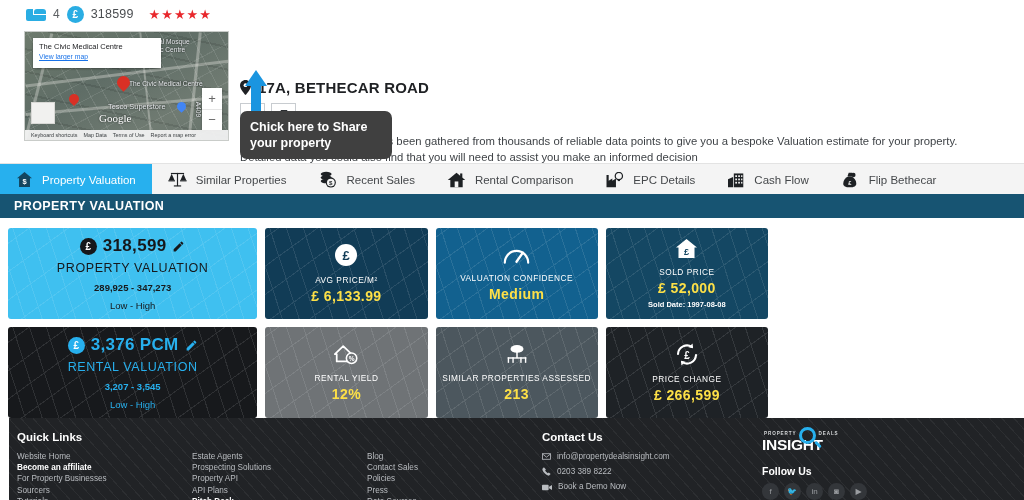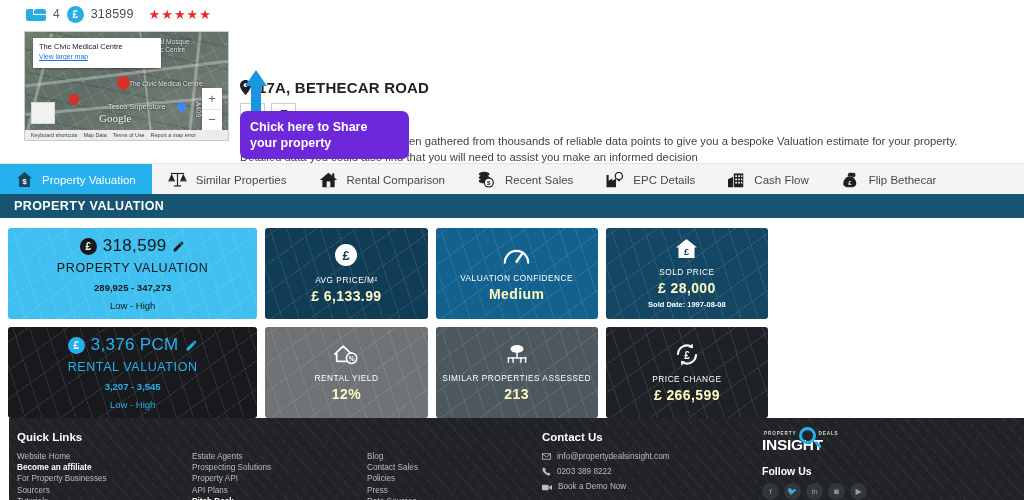--- a/index.html
+++ b/index.html
@@ -57,21 +57,21 @@
   
   .hdr { position:absolute; left:240px; top:34px; right:10px;margin-top:45px; }
   .addr-row { display:flex; align-items:center; gap:7px; }
   .addr-title { font-size:15px; font-weight:bold; color:#1f2124; letter-spacing:.2px; }
   .btn-row { display:flex; gap:6px; margin-top:7px; }
   .sq-btn { width:25px; height:23px; border:1px solid #c8ccd0; background:#fff;
     display:flex; align-items:center; justify-content:center; cursor:pointer; }
   .desc { margin-top:7px; font-size:11.3px; color:#3f4347; line-height:16px; }
 
   
-  .callout { position:absolute; left:240px; top:111px; width:169px; background:#6d28d9;
+  .callout { position:absolute; left:240px; top:111px; width:152px; background:#404040;
     border-radius:7px; padding:8px 10px; color:#fff; font-weight:bold; font-size:12.5px; line-height:16px; }
   .arrow { position:absolute; left:243px; top:70px; width:26px; height:46px; }
 
   
   .tabs { position:absolute; left:0; top:163px; width:1024px; height:31px; background:#f4f4f4;
     border-top:1px solid #e3e3e3; display:flex; }
   .tab { display:flex; align-items:center; gap:9px; padding:0 16px; height:31px; cursor:pointer;
     font-size:11.5px; color:#45484b; white-space:nowrap; }
   .tab.active { background:#27b0ee; color:#fff; }
   .tab svg { flex:0 0 auto; }
@@ -101,34 +101,34 @@
   .navy3 { background:#144763; }
   .gray1 { background:#6f7376; }
   .gray2 { background:#4c575e; }
   .dark2 { background:#1e2226; }
 
   .big-top { display:flex; align-items:center; gap:6px; }
   .badge-dark { width:17px; height:17px; border-radius:50%; background:#16181b; color:#fff;
     font-size:10px; font-weight:bold; display:flex; align-items:center; justify-content:center; }
   .badge-blue { width:17px; height:17px; border-radius:50%; background:#27b0ee; color:#fff;
     font-size:10px; font-weight:bold; display:flex; align-items:center; justify-content:center; }
-  .big-amt { font-size:17px; font-weight:normal; letter-spacing:.3px; }
+  .big-amt { font-size:17px; font-weight:bold; letter-spacing:.3px; }
   .big-amt.dark { color:#16181b; }
   .big-amt.blue { color:#27b0ee; }
   .big-lbl { font-size:12.5px; margin-top:5px; letter-spacing:.6px; }
   .big-lbl.dark { color:#16181b; }
   .big-lbl.blue { color:#27b0ee; }
   .big-rng { font-size:9.5px; font-weight:bold; margin-top:7px; }
   .big-sub { font-size:9.5px; margin-top:7px; }
   .rng.dark, .sub.dark { color:#16181b; }
   .rng.blue, .sub.blue { color:#27b0ee;text-align:center; }
   .pencil { cursor:pointer; }
 
   .m-lbl { color:#fff; font-size:8.3px; letter-spacing:.5px; margin-top:8px; text-align:center; }
-  .m-val { color:#fef9c3; font-size:14px; font-weight:bold; margin-top:3px; letter-spacing:.4px; }
+  .m-val { color:#fde047; font-size:14px; font-weight:bold; margin-top:3px; letter-spacing:.4px; }
   .m-sub { color:#fff; font-size:7.5px; font-weight:bold; margin-top:4px; }
 
   
   .inputs { position:absolute; left:782px; top:222px; width:146px; }
   .inputs h4 { color:#27b0ee; font-size:11.5px; font-weight:bold; margin-bottom:5px; }
   .irow { display:flex; height:12.8px; align-items:center; background:#f4f5f6; margin-bottom:1px; }
   .irow:nth-child(odd) { background:#fafafa; }
   .ik { width:68px; font-size:7.6px; color:#8d9297; padding-left:3px; }
   .iv { font-size:7.6px; color:#a7abaf; }
 
@@ -271,37 +271,37 @@
           <path d="M21 2 L17 11 h8z"></path>
         <rect x="0.5" y="11" width="9" height="1.6"></rect>
           <rect x="16.5" y="11" width="9" height="1.6"></rect>
         <rect x="12.2" y="1" width="1.6" height="18"></rect>
           <rect x="8" y="18" width="10" height="1.6"></rect>
         <rect x="4" y="1" width="18" height="1.6"></rect>
       </svg>
       <span>Similar Properties</span>
     </div>
     <div class="tab">
-      <svg width="19" height="16" viewBox="0 0 24 22" fill="#1e2124">
-        <path d="M12 1 0 11h3.5v10h17V11H24z"></path>
-          <rect x="17" y="2" width="3" height="6"></rect>
-        <rect x="9.5" y="13" width="5" height="8" fill="#f4f4f4"></rect>
-      </svg>
-      <span>Rental Comparison</span>
-    </div>
-    <div class="tab">
       <svg width="19" height="17" viewBox="0 0 24 22" fill="#1e2124">
         <ellipse cx="9" cy="4" rx="7" ry="3"></ellipse>
           <ellipse cx="9" cy="8.5" rx="7" ry="3"></ellipse>
           <ellipse cx="9" cy="13" rx="7" ry="3"></ellipse>
         <circle cx="15" cy="15" r="6.5"></circle>
           <circle cx="15" cy="15" r="5" fill="#f4f4f4"></circle>
         <text x="15" y="18.5" font-size="8" font-weight="bold" fill="#1e2124" text-anchor="middle" font-family="Liberation Sans, sans-serif">$</text>
       </svg>
       <span>Recent Sales</span>
+    </div>
+    <div class="tab">
+      <svg width="19" height="16" viewBox="0 0 24 22" fill="#1e2124">
+        <path d="M12 1 0 11h3.5v10h17V11H24z"></path>
+          <rect x="17" y="2" width="3" height="6"></rect>
+        <rect x="9.5" y="13" width="5" height="8" fill="#f4f4f4"></rect>
+      </svg>
+      <span>Rental Comparison</span>
     </div>
     <div class="tab">
       <svg width="19" height="16" viewBox="0 0 24 22" fill="#1e2124">
         <path d="M1 21h13V9l-5 3V9l-5 3V4H1z"></path>
           <circle cx="18" cy="5.5" r="5" fill="none" stroke="#1e2124" stroke-width="1.7"></circle>
         <rect x="16.5" y="10" width="3" height="2.5"></rect>
       </svg>
       <span>EPC Details</span>
     </div>
     <div class="tab">
@@ -377,21 +377,21 @@
           <div class="m-val">Medium</div>
         </div>
 
         <div class="card c-med navy3">
           <div class="tex"></div>
           <svg width="23" height="21" viewBox="0 0 24 22">
             <path d="M12 1 1 10h2.6v11h16.8V10H23z" fill="#fff"></path>
             <text x="12" y="18" font-size="9.5" font-weight="bold" fill="#144763" text-anchor="middle" font-family="Liberation Sans, sans-serif">£</text>
           </svg>
           <div class="m-lbl">SOLD PRICE</div>
-          <div class="m-val">£  28,000</div>
+          <div class="m-val">£  52,000</div>
           <div class="m-sub">Sold Date: 1997-08-08</div>
         </div>
       </div>
 
       <div class="row">
         <div class="card c-big valdark">
           <div class="tex"></div>
           <div class="big-top">
             <span class="badge-blue">£</span>
             <span class="big-amt blue">3,376 PCM</span>

